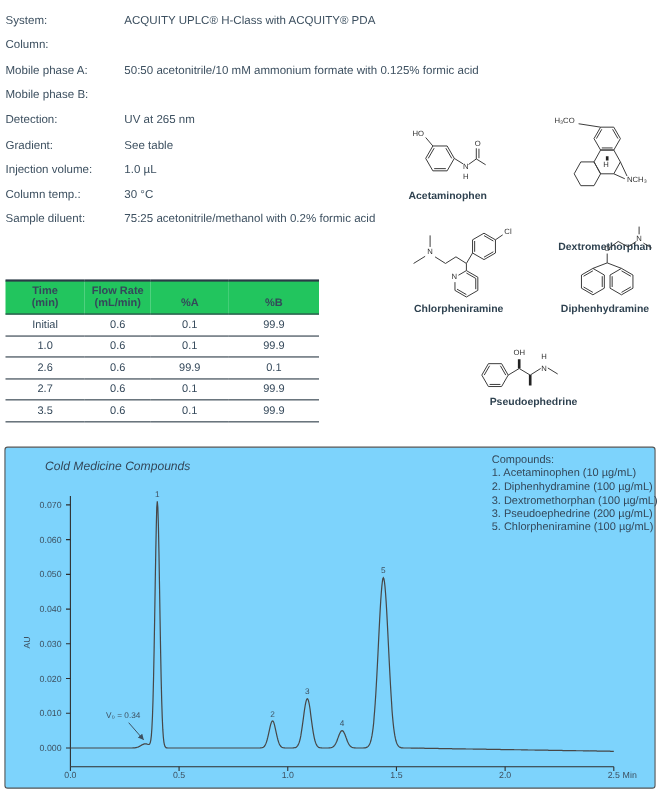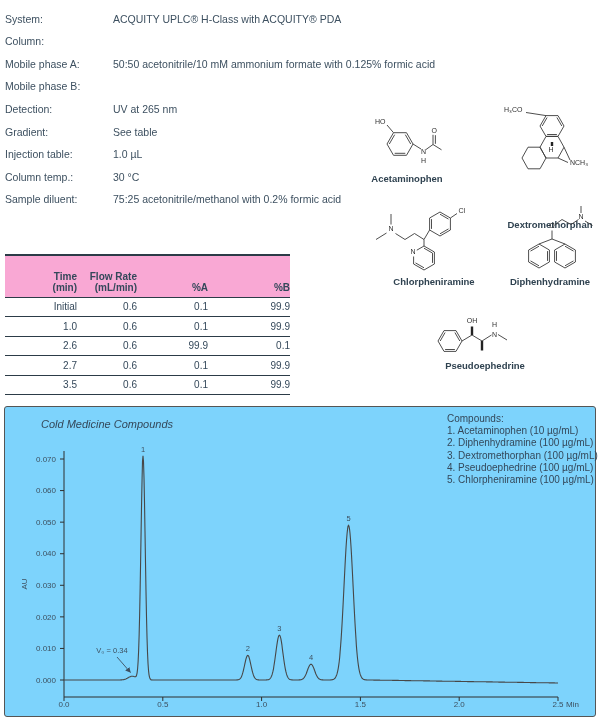--- a/index.html
+++ b/index.html
@@ -8,23 +8,23 @@
     font-family:"Liberation Sans","DejaVu Sans",sans-serif;
     color:#3d5060;overflow:hidden;
   }
   
   .conditions{position:absolute;top:2px;left:5px;}
   .cond-row{display:flex;height:22.6px;align-items:flex-end;font-size:10.5px;white-space:nowrap;}
   .cond-label{width:108px;flex:0 0 108px;}
   
   .gradient-table{position:absolute;top:254px;left:5px;border-collapse:collapse;
     font-size:10px;color:#34485a;border-top:2px solid #2c3b47;border-bottom:1px solid #2c3b47;}
-  .gradient-table th{background:#f9a8d4;font-weight:bold;vertical-align:bottom;
-    padding:3px 0 4px 0;border-bottom:1px solid #2c3b47;height:42px;box-sizing:border-box;text-align:right;}
-  .gradient-table td{text-align:right;height:19.5px;box-sizing:border-box;border-bottom:1px solid #2c3b47;padding:0;}
+  .gradient-table th{background:#22c55e;font-weight:bold;vertical-align:bottom;
+    padding:3px 0 4px 0;border-bottom:1px solid #2c3b47;height:30px;box-sizing:border-box;text-align:center;}
+  .gradient-table td{text-align:center;height:19.5px;box-sizing:border-box;border-bottom:1px solid #2c3b47;padding:0;}
   .gradient-table tr:last-child td{border-bottom:none;}
   .col-time{width:72px;} .col-flow{width:60px;} .col-a{width:71px;} .col-b{width:82px;}
   
   .structure{position:absolute;}
   .struct-label{position:absolute;font-weight:bold;font-size:9.5px;text-align:center;color:#2f4250;white-space:nowrap;}
   .bond{stroke:#3a3a3a;stroke-width:0.9;fill:none;}
   .wedge{stroke:#222;stroke-width:2.4;fill:none;}
   .atom{font-size:7px;fill:#2e2e2e;font-family:"Liberation Sans","DejaVu Sans",sans-serif;}
   
   .chart-panel{position:absolute;left:4px;top:406px;width:592px;height:311px;
@@ -60,21 +60,21 @@
     </div>
     <div class="cond-row">
       <div class="cond-label">Detection:</div>
       <div class="cond-value">UV at 265 nm</div>
     </div>
     <div class="cond-row">
       <div class="cond-label">Gradient:</div>
       <div class="cond-value">See table</div>
     </div>
     <div class="cond-row">
-      <div class="cond-label">Injection table:</div>
+      <div class="cond-label">Injection volume:</div>
       <div class="cond-value">1.0 µL</div>
     </div>
     <div class="cond-row">
       <div class="cond-label">Column temp.:</div>
       <div class="cond-value">30 °C</div>
     </div>
     <div class="cond-row">
       <div class="cond-label">Sample diluent:</div>
       <div class="cond-value">75:25 acetonitrile/methanol with 0.2% formic acid</div>
     </div>
@@ -195,21 +195,21 @@
     <text class="atom" x="90.5" y="10" text-anchor="start">Cl</text>
     <line class="bond" x1="56" y1="36.5" x2="56" y2="43"></line>
     <path class="bond" d="M56,43 L66.4,49 L66.4,61 L56,67 L45.6,61 L45.6,53.5"></path>
     <line class="bond" x1="48.8" y1="47.2" x2="56" y2="43"></line>
     <text class="atom" x="45" y="51" text-anchor="middle">N</text>
     <line class="bond" x1="64.5" y1="50.1" x2="64.5" y2="59.9"></line>
     <line class="bond" x1="56" y1="64.8" x2="47.5" y2="59.9"></line>
     <line class="bond" x1="56" y1="45.2" x2="64.5" y2="50.1"></line>
   </svg>
 </div>
-<div class="struct-label" style="left:384px;top:276px;width:100px;">Chlorpheniramine</div>
+<div class="struct-label" style="left:367px;top:276px;width:100px;">Chlorpheniramine</div>
 
 <div class="structure" style="left:508px;top:203px;">
   <svg width="90" height="75" viewBox="0 0 90 75">
     <line class="bond" x1="44" y1="36" x2="44" y2="27.5"></line>
     <text class="atom" x="44" y="25" text-anchor="middle">O</text>
     <line class="bond" x1="46.5" y1="22" x2="54" y2="16.5"></line>
     <line class="bond" x1="54" y1="16.5" x2="63" y2="21.5"></line>
     <line class="bond" x1="63" y1="21.5" x2="70.5" y2="16.5"></line>
     <text class="atom" x="73" y="16" text-anchor="middle">N</text>
     <line class="bond" x1="73" y1="10" x2="73" y2="3"></line>
@@ -248,21 +248,21 @@
 <div class="struct-label" style="left:435px;top:360px;width:100px;">Pseudoephedrine</div>
 
 <div class="chart-panel">
   <div class="chart-title">Cold Medicine Compounds</div>
   <div class="legend">
     <div>Compounds:</div>
     <div>
         <div class="legend-item">1. Acetaminophen (10 µg/mL)</div>
         <div class="legend-item">2. Diphenhydramine (100 µg/mL)</div>
         <div class="legend-item">3. Dextromethorphan (100 µg/mL)</div>
-        <div class="legend-item">4. Pseudoephedrine (100 µg/mL)</div>
+        <div class="legend-item">3. Pseudoephedrine (200 µg/mL)</div>
         <div class="legend-item">5. Chlorpheniramine (100 µg/mL)</div>
       </div>
   </div>
   <svg class="chrom-svg" width="590" height="309" viewBox="0 0 590 309">
       <defs>
         <marker id="ah" markerWidth="7" markerHeight="7" refX="5.5" refY="3" orient="auto">
           <path d="M0,0 L6,3 L0,6 Z" fill="#3d5060"></path>
         </marker>
       </defs>
       <line x1="59" y1="44" x2="59" y2="290" class="axis"></line>

